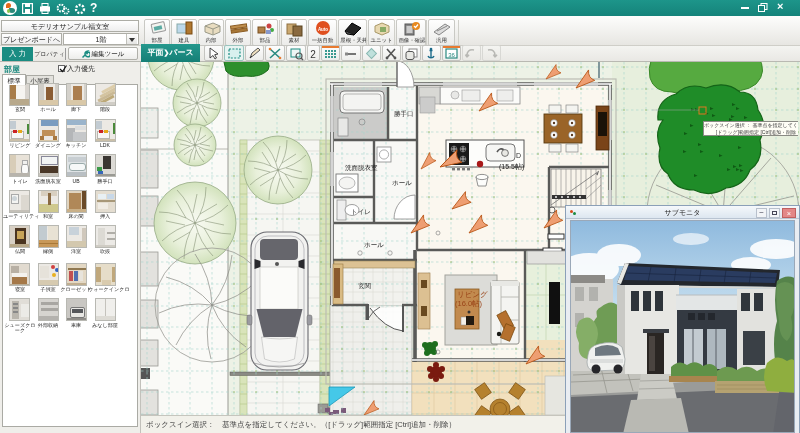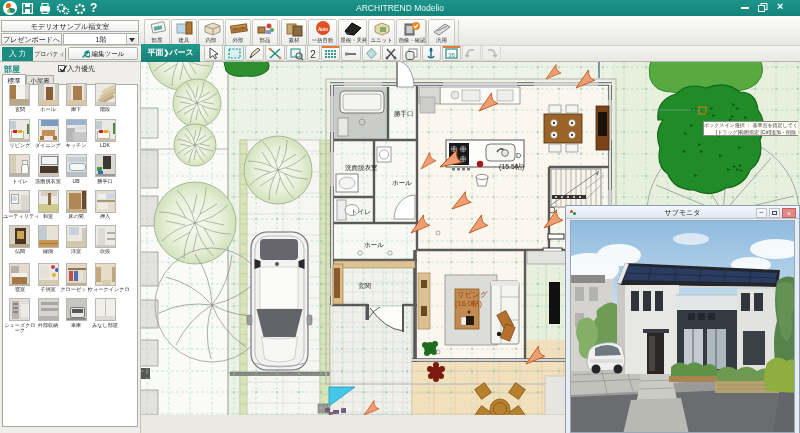--- a/index.html
+++ b/index.html
@@ -39,21 +39,20 @@
         <circle cx="5" cy="5" r="3.4" fill="none" stroke="#fff" stroke-width="2" stroke-dasharray="1.6 1.1"></circle>
         <circle cx="10" cy="8" r="2.6" fill="none" stroke="#fff" stroke-width="1.8" stroke-dasharray="1.3 1"></circle>
       </svg>
 
  <svg class="tb-ic" style="left:74px" width="12" height="12">
         <circle cx="6" cy="6" r="4" fill="none" stroke="#fff" stroke-width="2.4" stroke-dasharray="2 1.4"></circle>
       </svg>
 
  <div class="abs" style="left:90px;top:1px;color:#fff;font-size:12px;font-weight:bold">?</div>
 
- <div class="abs" style="left:0;right:0;top:3px;text-align:center;color:#eafaf6;font-size:8.5px">ARCHITREND Modelio</div>
 
  <div class="abs" style="left:741px;top:7px;width:8px;height:2px;background:#fff"></div>
  <svg class="abs" style="left:758px;top:3px" width="10" height="9">
         <rect x="3" y="0.5" width="6" height="6" fill="none" stroke="#fff"></rect>
         <rect x="0.5" y="2.5" width="6" height="6" fill="#17867c" stroke="#fff"></rect>
       </svg>
  <div class="abs" style="left:777px;top:0px;color:#fff;font-size:11px;font-weight:bold">×</div>
 </div>
 
 <div class="abs" style="left:0;top:16px;width:800px;height:30px;background:linear-gradient(#fdfdfc,#e7e6e2);border-bottom:1px solid #cfcec8"></div>
@@ -1625,20 +1624,21 @@
           <path d="M0 0 L21 -6.5 Q15.5 -0.5 19.5 5.5 Z" fill="#ee9e72" stroke="#b85414" stroke-width="0.8"></path>
         </g>
 <g transform="translate(364,415) rotate(-38) scale(0.8)">
           <path d="M0 0 L21 -6.5 Q15.5 -0.5 19.5 5.5 Z" fill="#ee9e72" stroke="#b85414" stroke-width="0.8"></path>
         </g>
 
 <path d="M329 387 L355 387 L329 406 Z" fill="#45c8e8" stroke="#1a98b8" stroke-width="0.8"></path>
 </svg>
 </div>
 
+<div class="abs" style="left:141px;top:415px;width:659px;height:18px;background:#f2f1ea;border-top:1px solid #c6c5bd;font-size:7.5px;color:#444;line-height:17px;padding-left:5px">ボックスイン選択：　基準点を指定してください。（[ドラッグ]範囲指定 [Ctrl]追加・削除）</div>
 
 <div class="abs" style="left:703px;top:121px;width:95px;height:15px;background:#fffef6;border:1px solid #8a8a84;border-right:none;font-size:5px;color:#333;line-height:7px;padding:0 2px 0 0;z-index:5;white-space:nowrap;overflow:hidden;text-align:right">ボックスイン選択 ： 基準点を指定してください<br>[ドラッグ]範囲指定 [Ctrl]追加・削除</div>
 
 <div class="abs" style="left:565px;top:205px;width:235px;height:229px;background:#e9edf2;border:1px solid #8ba0b8;z-index:4">
 
  <div class="abs" style="left:0;top:0;width:100%;height:13px;background:linear-gradient(#f5f8fb,#dde6f0);border-bottom:1px solid #b9c4d2">
   <div class="abs" style="left:4px;top:4px;width:3px;height:3px;background:#d84818;border-radius:50%"></div>
         <div class="abs" style="left:7px;top:6px;width:3px;height:3px;background:#1a8a40;border-radius:50%"></div>
   <div class="abs" style="left:0;right:0;top:2px;text-align:center;font-size:7px;color:#222">サブモニタ</div>
   <div class="abs" style="left:190px;top:2px;width:11px;height:10px;background:#f2f4f7;border:1px solid #b8c0cc;font-size:8px;line-height:7px;text-align:center;color:#445">−</div>

